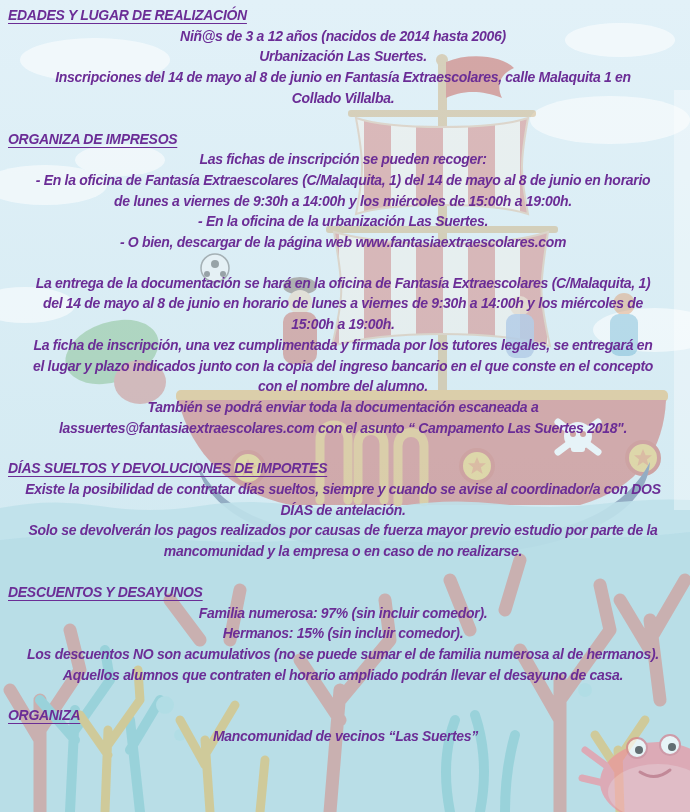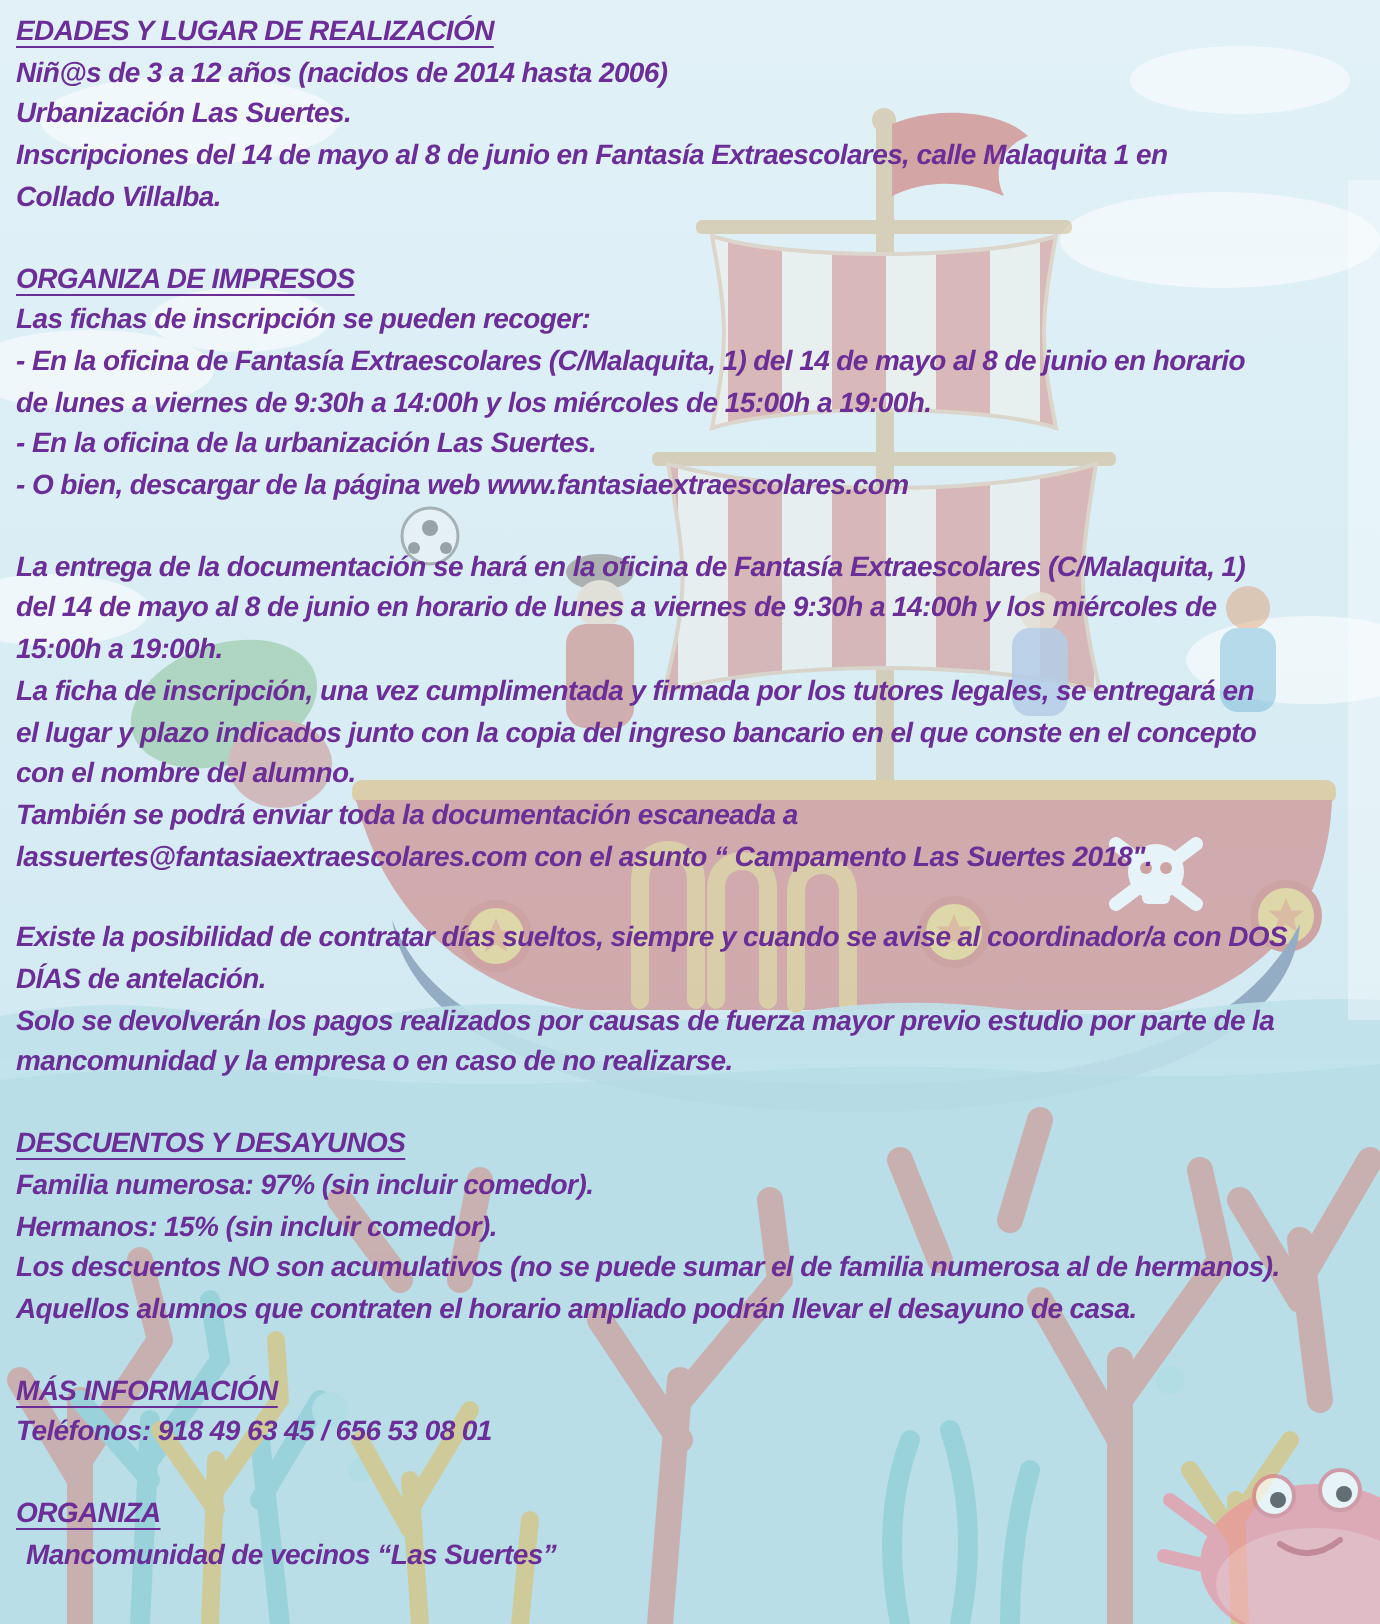--- a/index.html
+++ b/index.html
@@ -14,21 +14,21 @@
     box-sizing:border-box;padding:5px 2px 0 8px;
     color:#6b2d96;
     font-weight:bold;font-style:italic;
     font-size:14px;line-height:20.7px;letter-spacing:-0.3px;
   }
   .section{margin:0 0 20px 0;}
   .section .ttl{
     text-decoration:underline;
     text-underline-offset:3px;
   }
-  .section .bodytxt{white-space:pre-line;}
+  .section .bodytxt{white-space:pre-line;text-align:center;}
   .org-body{text-indent:5px;}
 </style>
 </head>
 <body>
 
 <svg class="bg" viewBox="0 0 690 812" xmlns="http://www.w3.org/2000/svg" aria-hidden="true">
   <defs>
     <linearGradient id="sky" x1="0" y1="0" x2="0" y2="1">
       <stop offset="0" stop-color="#e2f1f8"></stop>
       <stop offset="1" stop-color="#d3eaf2"></stop>
@@ -194,37 +194,34 @@
 del 14 de mayo al 8 de junio en horario de lunes a viernes de 9:30h a 14:00h y los miércoles de
 15:00h a 19:00h.
 La ficha de inscripción, una vez cumplimentada y firmada por los tutores legales, se entregará en
 el lugar y plazo indicados junto con la copia del ingreso bancario en el que conste en el concepto
 con el nombre del alumno.
 También se podrá enviar toda la documentación escaneada a
 lassuertes@fantasiaextraescolares.com con el asunto “ Campamento Las Suertes 2018".</div>
   </div>
 
   <div class="section">
+    <div class="ttl">DÍAS SUELTOS Y DEVOLUCIONES DE IMPORTES</div>
     <div class="bodytxt">Existe la posibilidad de contratar días sueltos, siempre y cuando se avise al coordinador/a con DOS
 DÍAS de antelación.
 Solo se devolverán los pagos realizados por causas de fuerza mayor previo estudio por parte de la
 mancomunidad y la empresa o en caso de no realizarse.</div>
   </div>
 
   <div class="section">
     <div class="ttl">DESCUENTOS Y DESAYUNOS</div>
     <div class="bodytxt">Familia numerosa: 97% (sin incluir comedor).
 Hermanos: 15% (sin incluir comedor).
 Los descuentos NO son acumulativos (no se puede sumar el de familia numerosa al de hermanos).
 Aquellos alumnos que contraten el horario ampliado podrán llevar el desayuno de casa.</div>
   </div>
 
-  <div class="section">
-    <div class="ttl">MÁS INFORMACIÓN</div>
-    <div class="bodytxt">Teléfonos: 918 49 63 45 / 656 53 08 01</div>
-  </div>
 
   <div class="section">
     <div class="ttl">ORGANIZA</div>
     <div class="bodytxt org-body">Mancomunidad de vecinos “Las Suertes”</div>
   </div>
 
 </div>
 
 </body></html>

